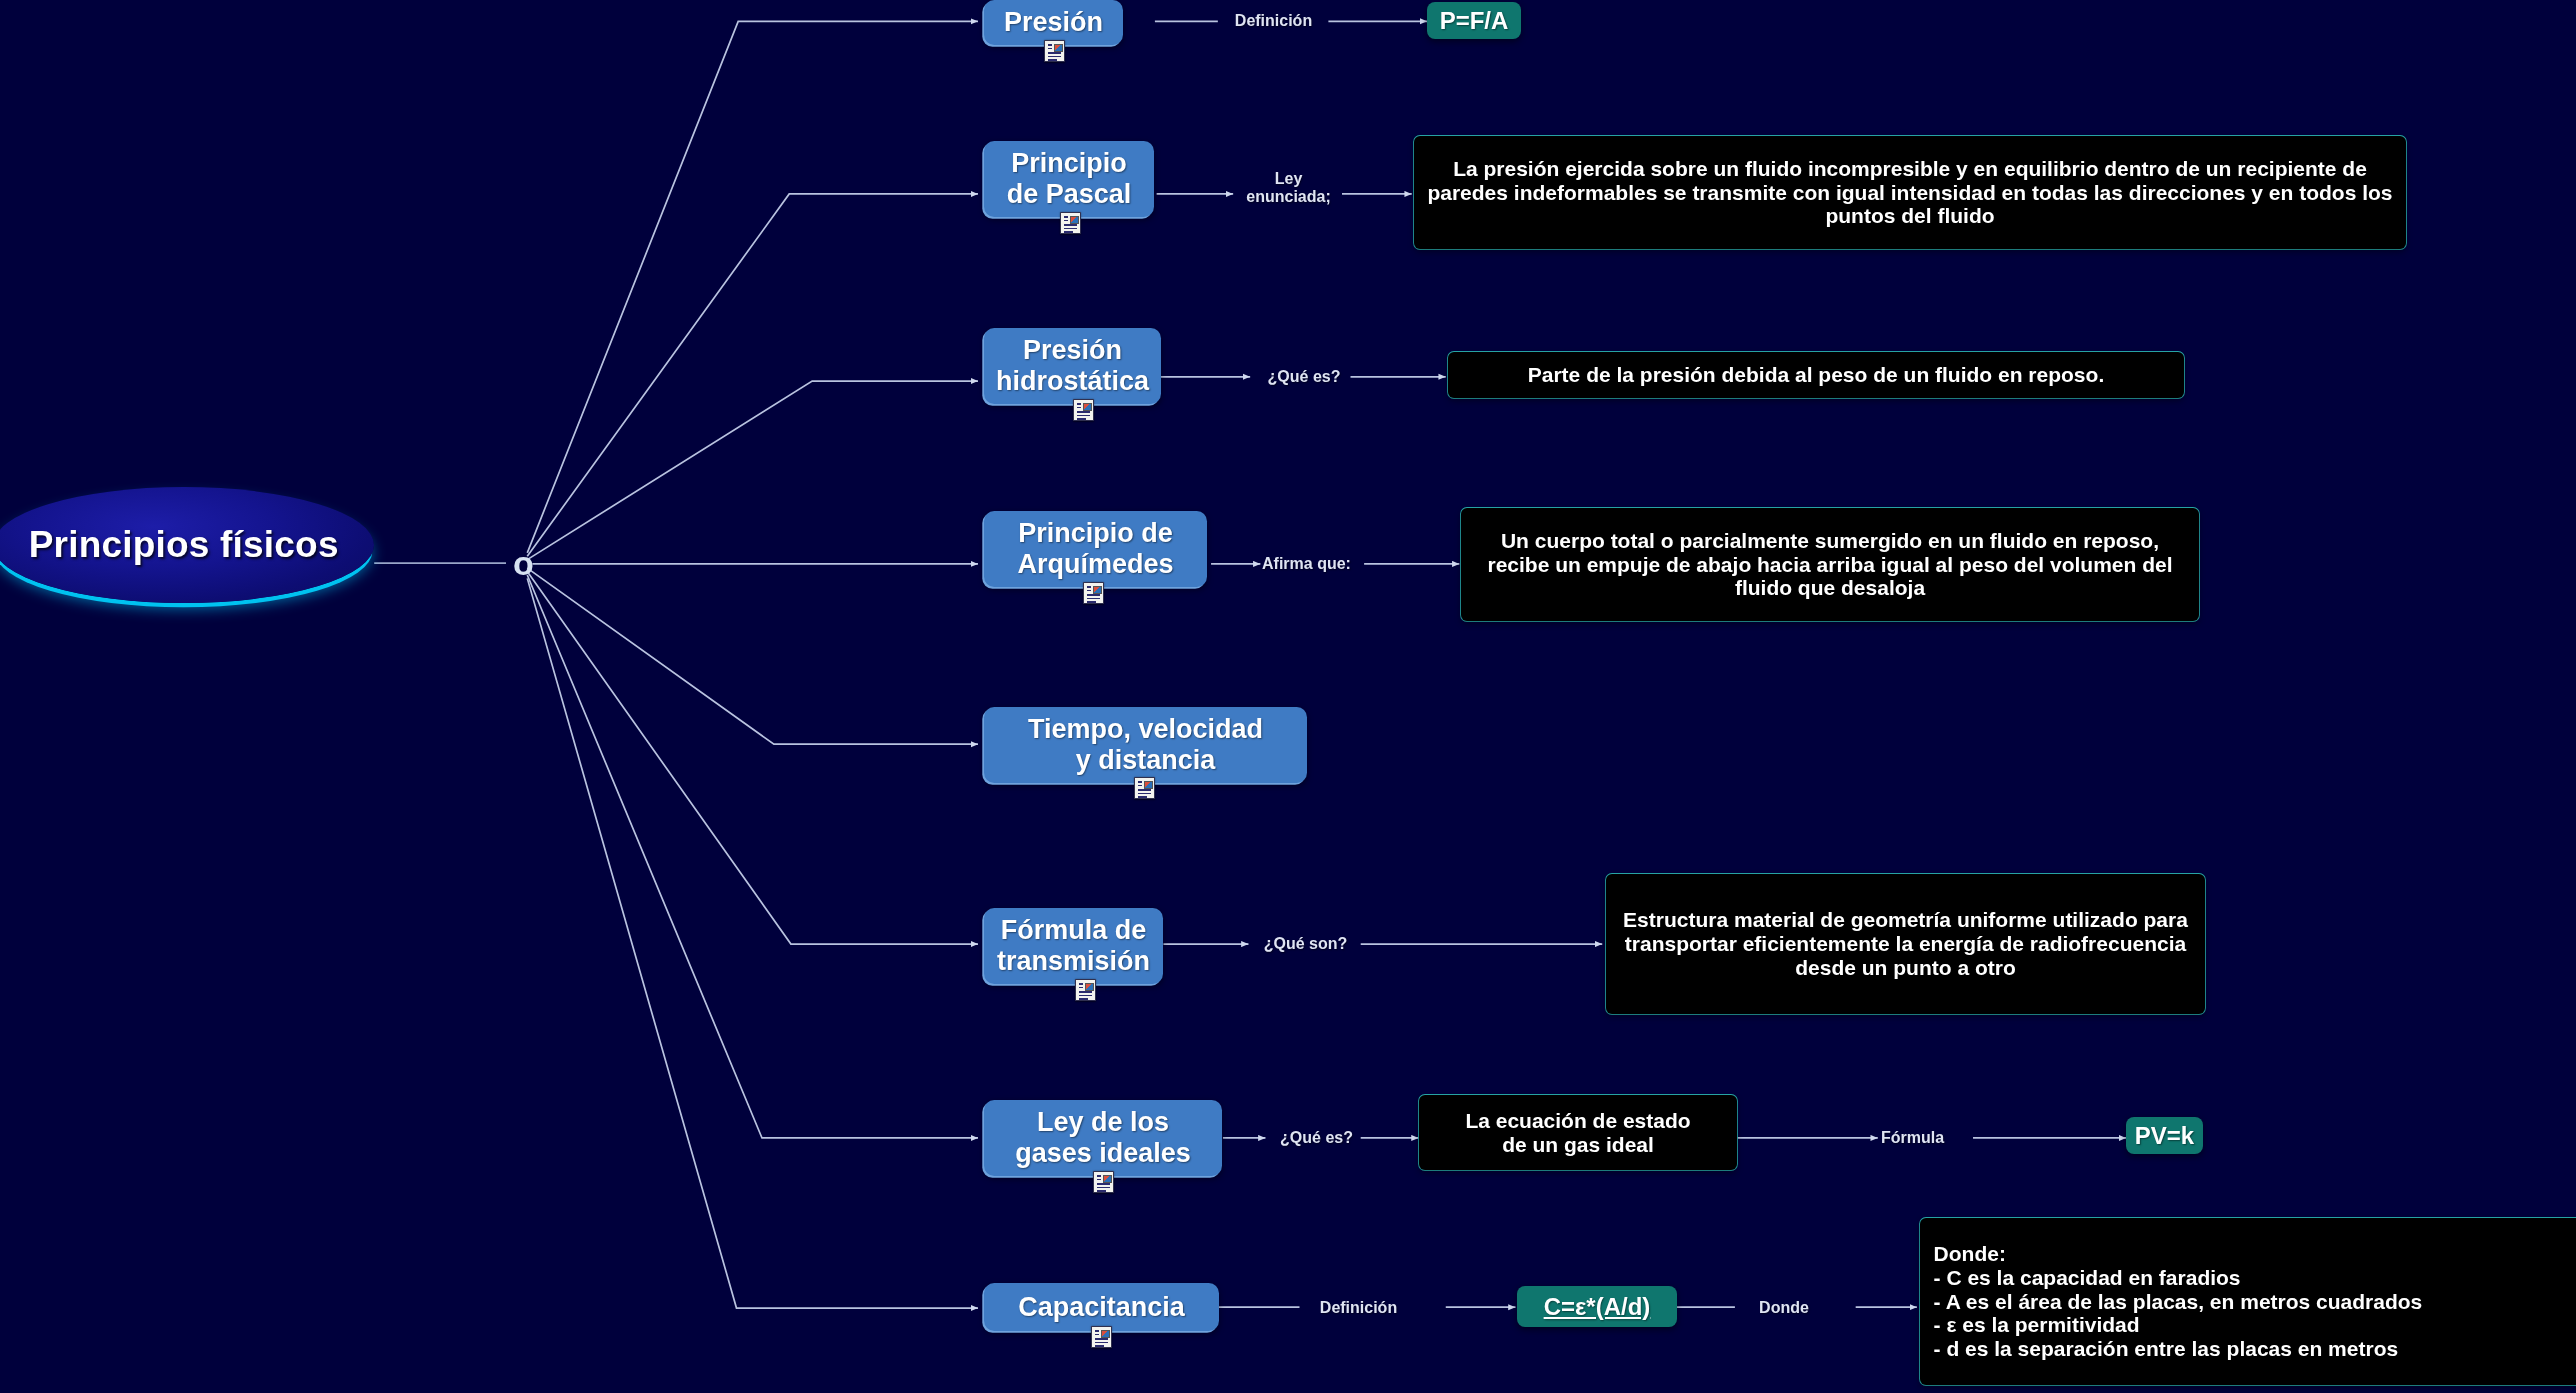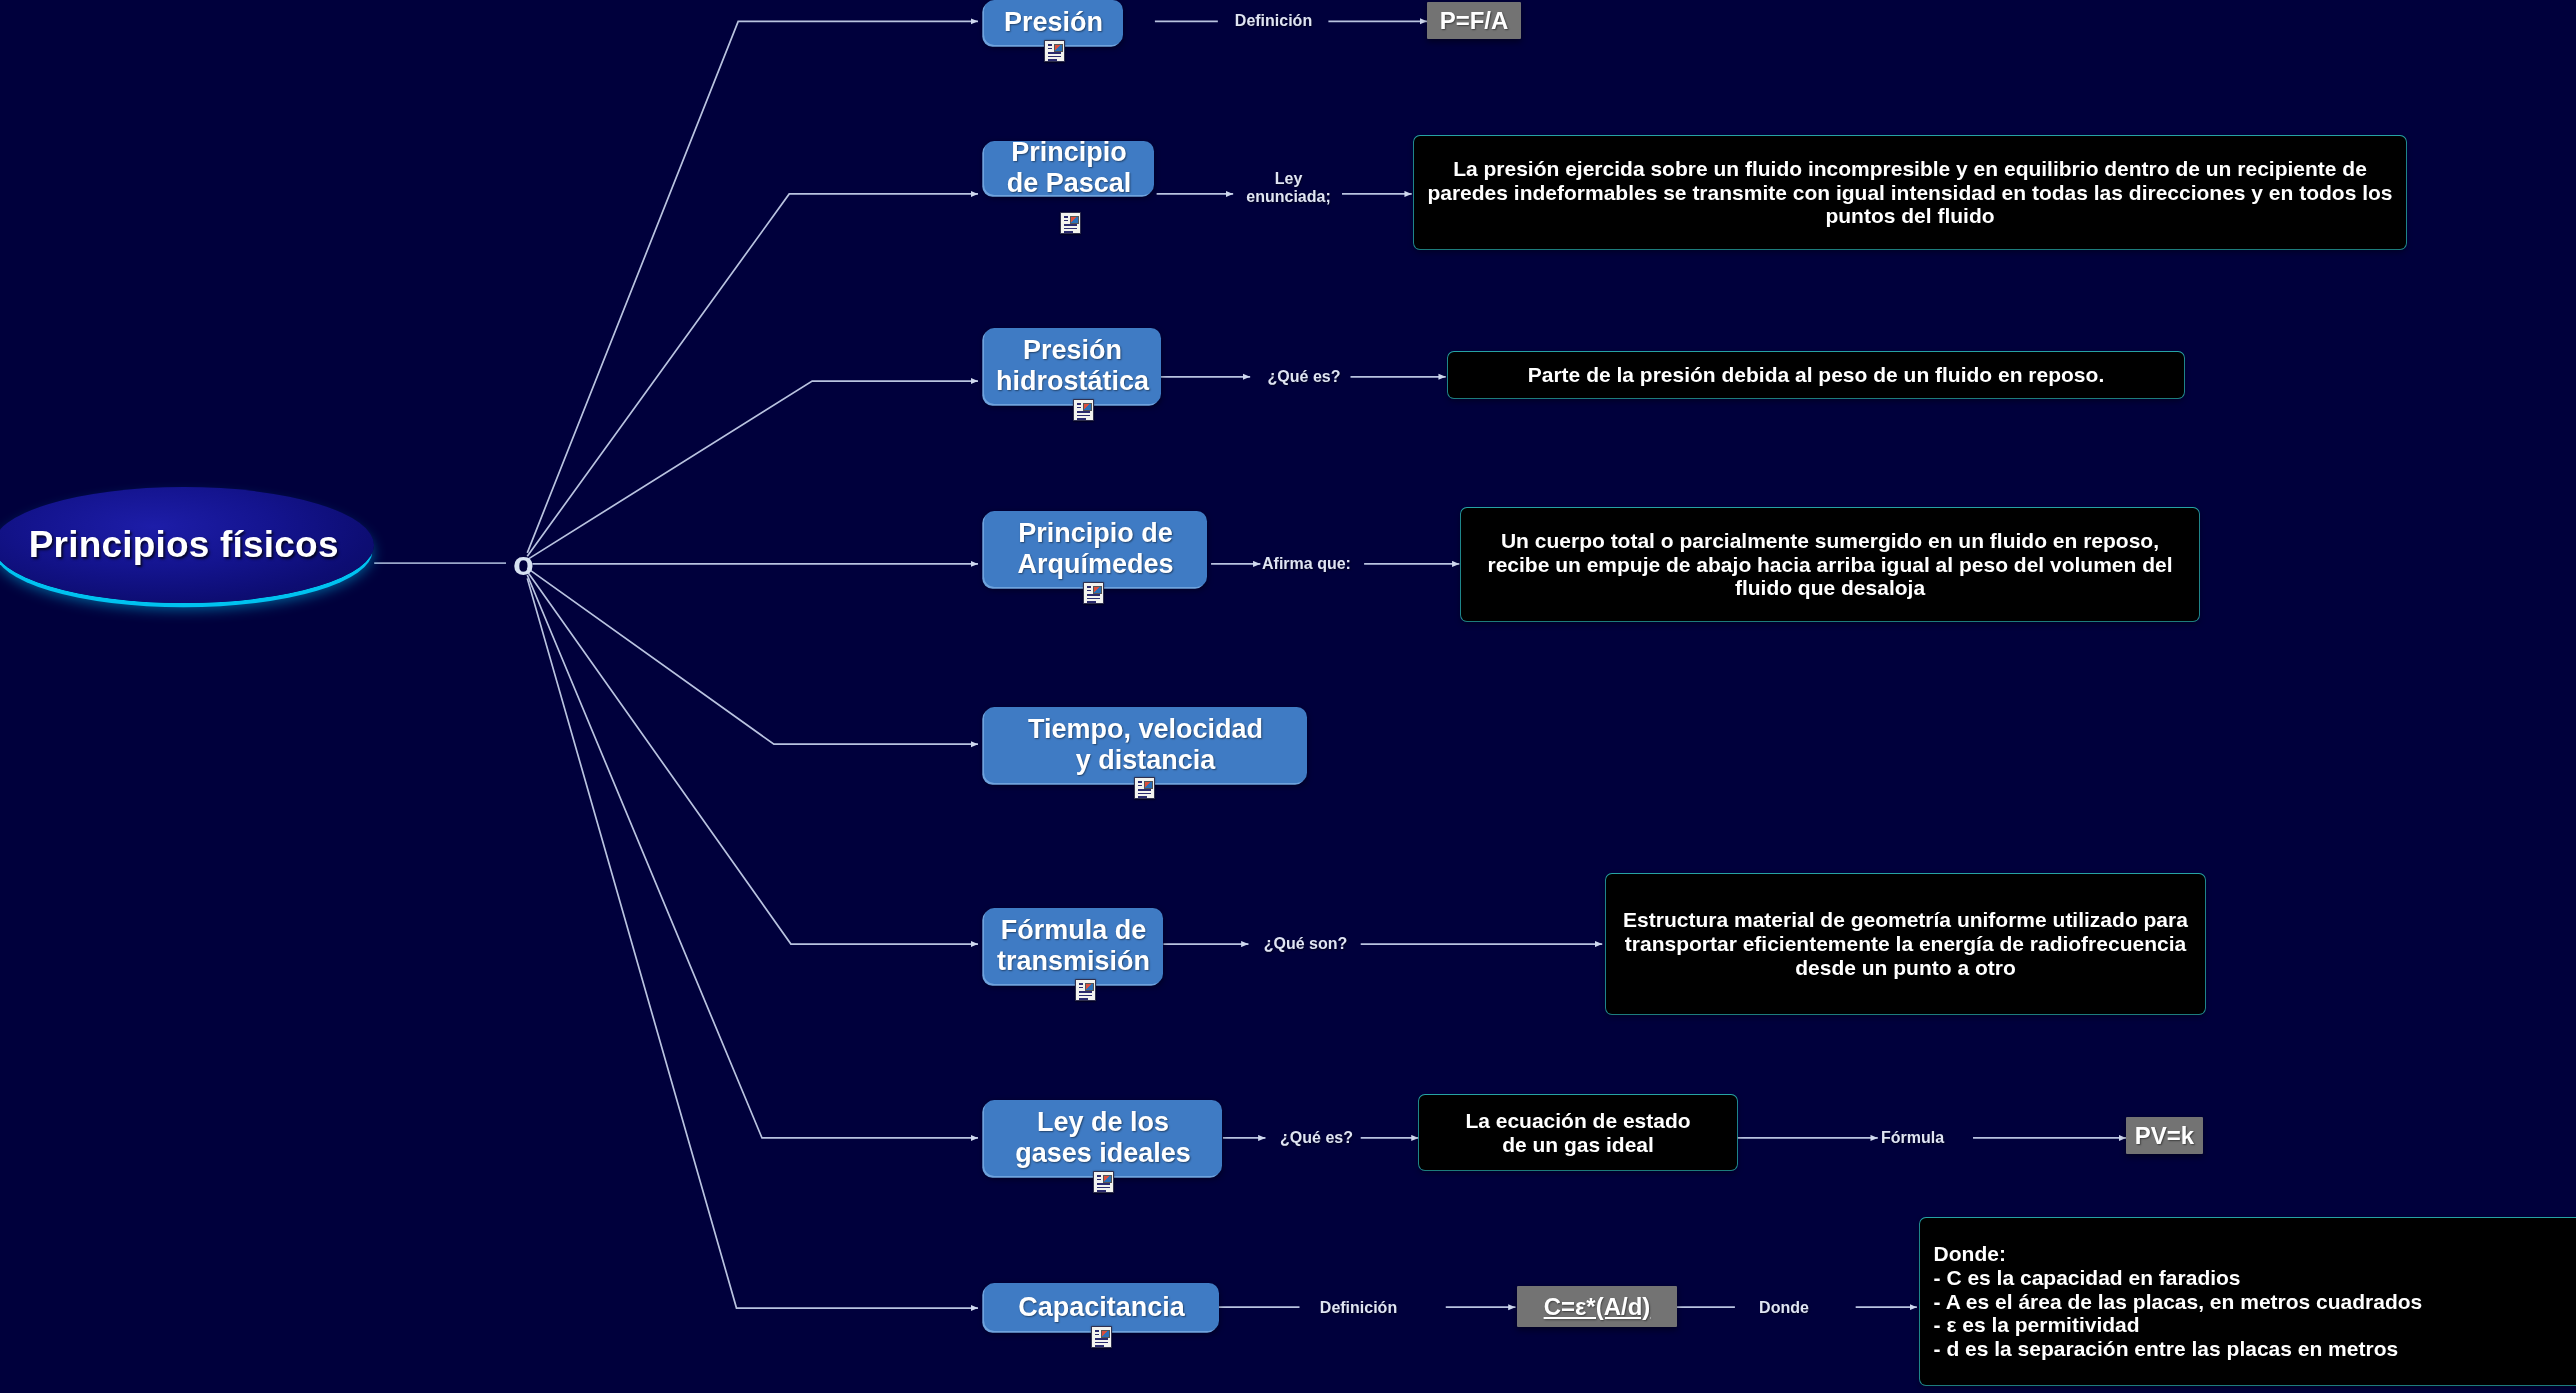--- a/index.html
+++ b/index.html
@@ -85,22 +85,22 @@
     border-radius:6px;
     font-size:21px;
     box-shadow:0 2.6px 6px rgba(0,0,0,.4), 0 0 0 0.9px #2ab4b4;
   }
   .node.desc.left{
     justify-content:flex-start;
     text-align:left;
   }
   
   .node.formula{
-    background:#737373;
-    border-radius:1px;
+    background:#0f766e;
+    border-radius:8px;
     font-size:24px;
     box-shadow:0 2.6px 6px rgba(0,0,0,.45);
   }
 
   
   .caption{
     position:absolute;
     color:#dfe4f3;
     font-size:16px;
     font-weight:bold;
@@ -199,21 +199,21 @@
     <i class="pic"></i>
       <i class="l1"></i>
       <i class="l2"></i>
       <i class="l3"></i>
       <i class="l4"></i>
       <i class="l5"></i>
   </div>
   <div class="caption" style="left:1218px;top:12px;width:111px;">Definición</div>
   <div class="node formula" style="left:1427px;top:1.7px;width:94px;height:37px;">P=F/A</div>
 
-  <div class="node topic" style="left:984px;top:141px;width:170px;height:54px;white-space:pre-line;">Principio
+  <div class="node topic" style="left:984px;top:141px;width:170px;height:76px;white-space:pre-line;">Principio
 de Pascal</div>
   <div class="note-icon" style="left:1060px;top:212px;">
     <i class="pic"></i>
       <i class="l1"></i>
       <i class="l2"></i>
       <i class="l3"></i>
       <i class="l4"></i>
       <i class="l5"></i>
   </div>
   <div class="caption" style="left:1233px;top:170px;width:111px;">Ley

